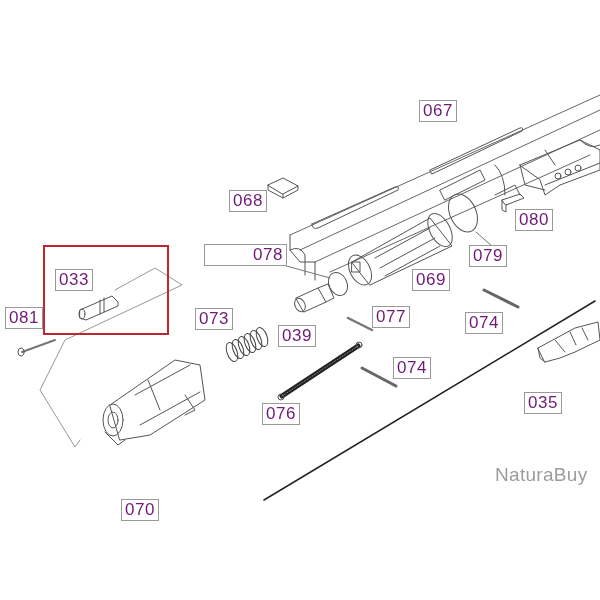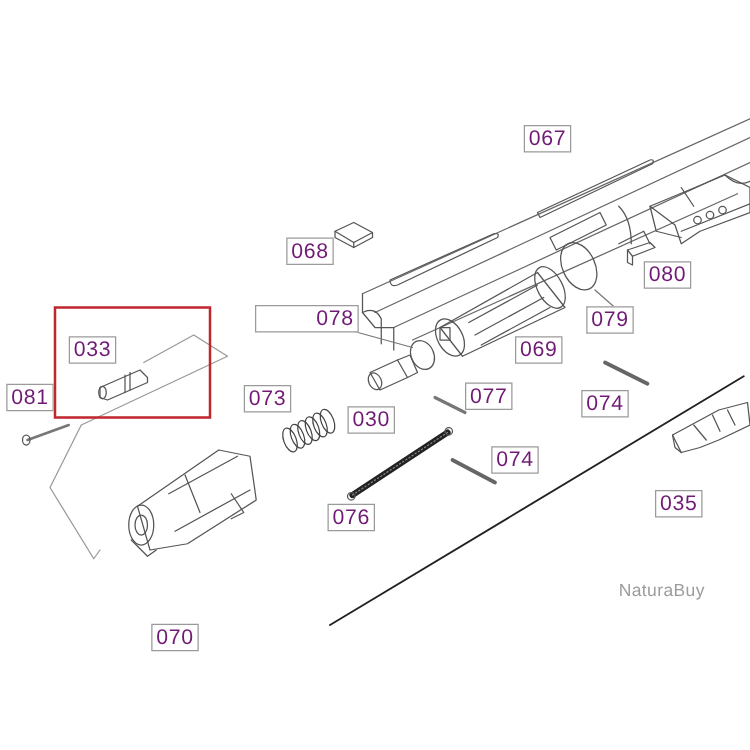--- a/index.html
+++ b/index.html
@@ -19,21 +19,21 @@
   }
   .highlight-box {
     position: absolute;
     border: 2px solid #c0262d;
     box-sizing: border-box;
   }
   .watermark {
     position: absolute;
     color: #9c9c9c;
     font-family: "Liberation Sans", sans-serif;
-    font-size: 14px;
+    font-size: 19px;
     letter-spacing: 0.3px;
     text-align: right;
   }
 </style>
 </head>
 <body>
 
 <div id="stage">
   <svg width="600" height="600" viewBox="0 0 600 600" fill="none" stroke="#555" stroke-width="1" stroke-linecap="round" stroke-linejoin="round">
 
@@ -161,21 +161,21 @@
     <div class="part-label" style="left:229px; top:151px;margin-top:39px;">068</div>
     <div class="part-label" style="left:515px; top:209px;">080</div>
     <div class="part-label" style="left:204px; top:244px;padding-left:48px;">078</div>
     <div class="part-label" style="left:469px; top:245px;">079</div>
     <div class="part-label" style="left:55px; top:269px;">033</div>
     <div class="part-label" style="left:412px; top:269px;">069</div>
     <div class="part-label" style="left:5px; top:307px;">081</div>
     <div class="part-label" style="left:195px; top:308px;">073</div>
     <div class="part-label" style="left:372px; top:306px;">077</div>
     <div class="part-label" style="left:465px; top:312px;">074</div>
-    <div class="part-label" style="left:278px; top:325px;">030</div>
+    <div class="part-label" style="left:278px; top:325px;">039</div>
     <div class="part-label" style="left:393px; top:357px;">074</div>
     <div class="part-label" style="left:524px; top:372px;margin-top:20px;">035</div>
     <div class="part-label" style="left:262px; top:403px;">076</div>
     <div class="part-label" style="left:121px; top:471px;margin-top:28px;">070</div>
   </div>
 
   <div class="watermark" style="left:495px; top:464px;">NaturaBuy</div>
 </div>
 
 </body></html>

